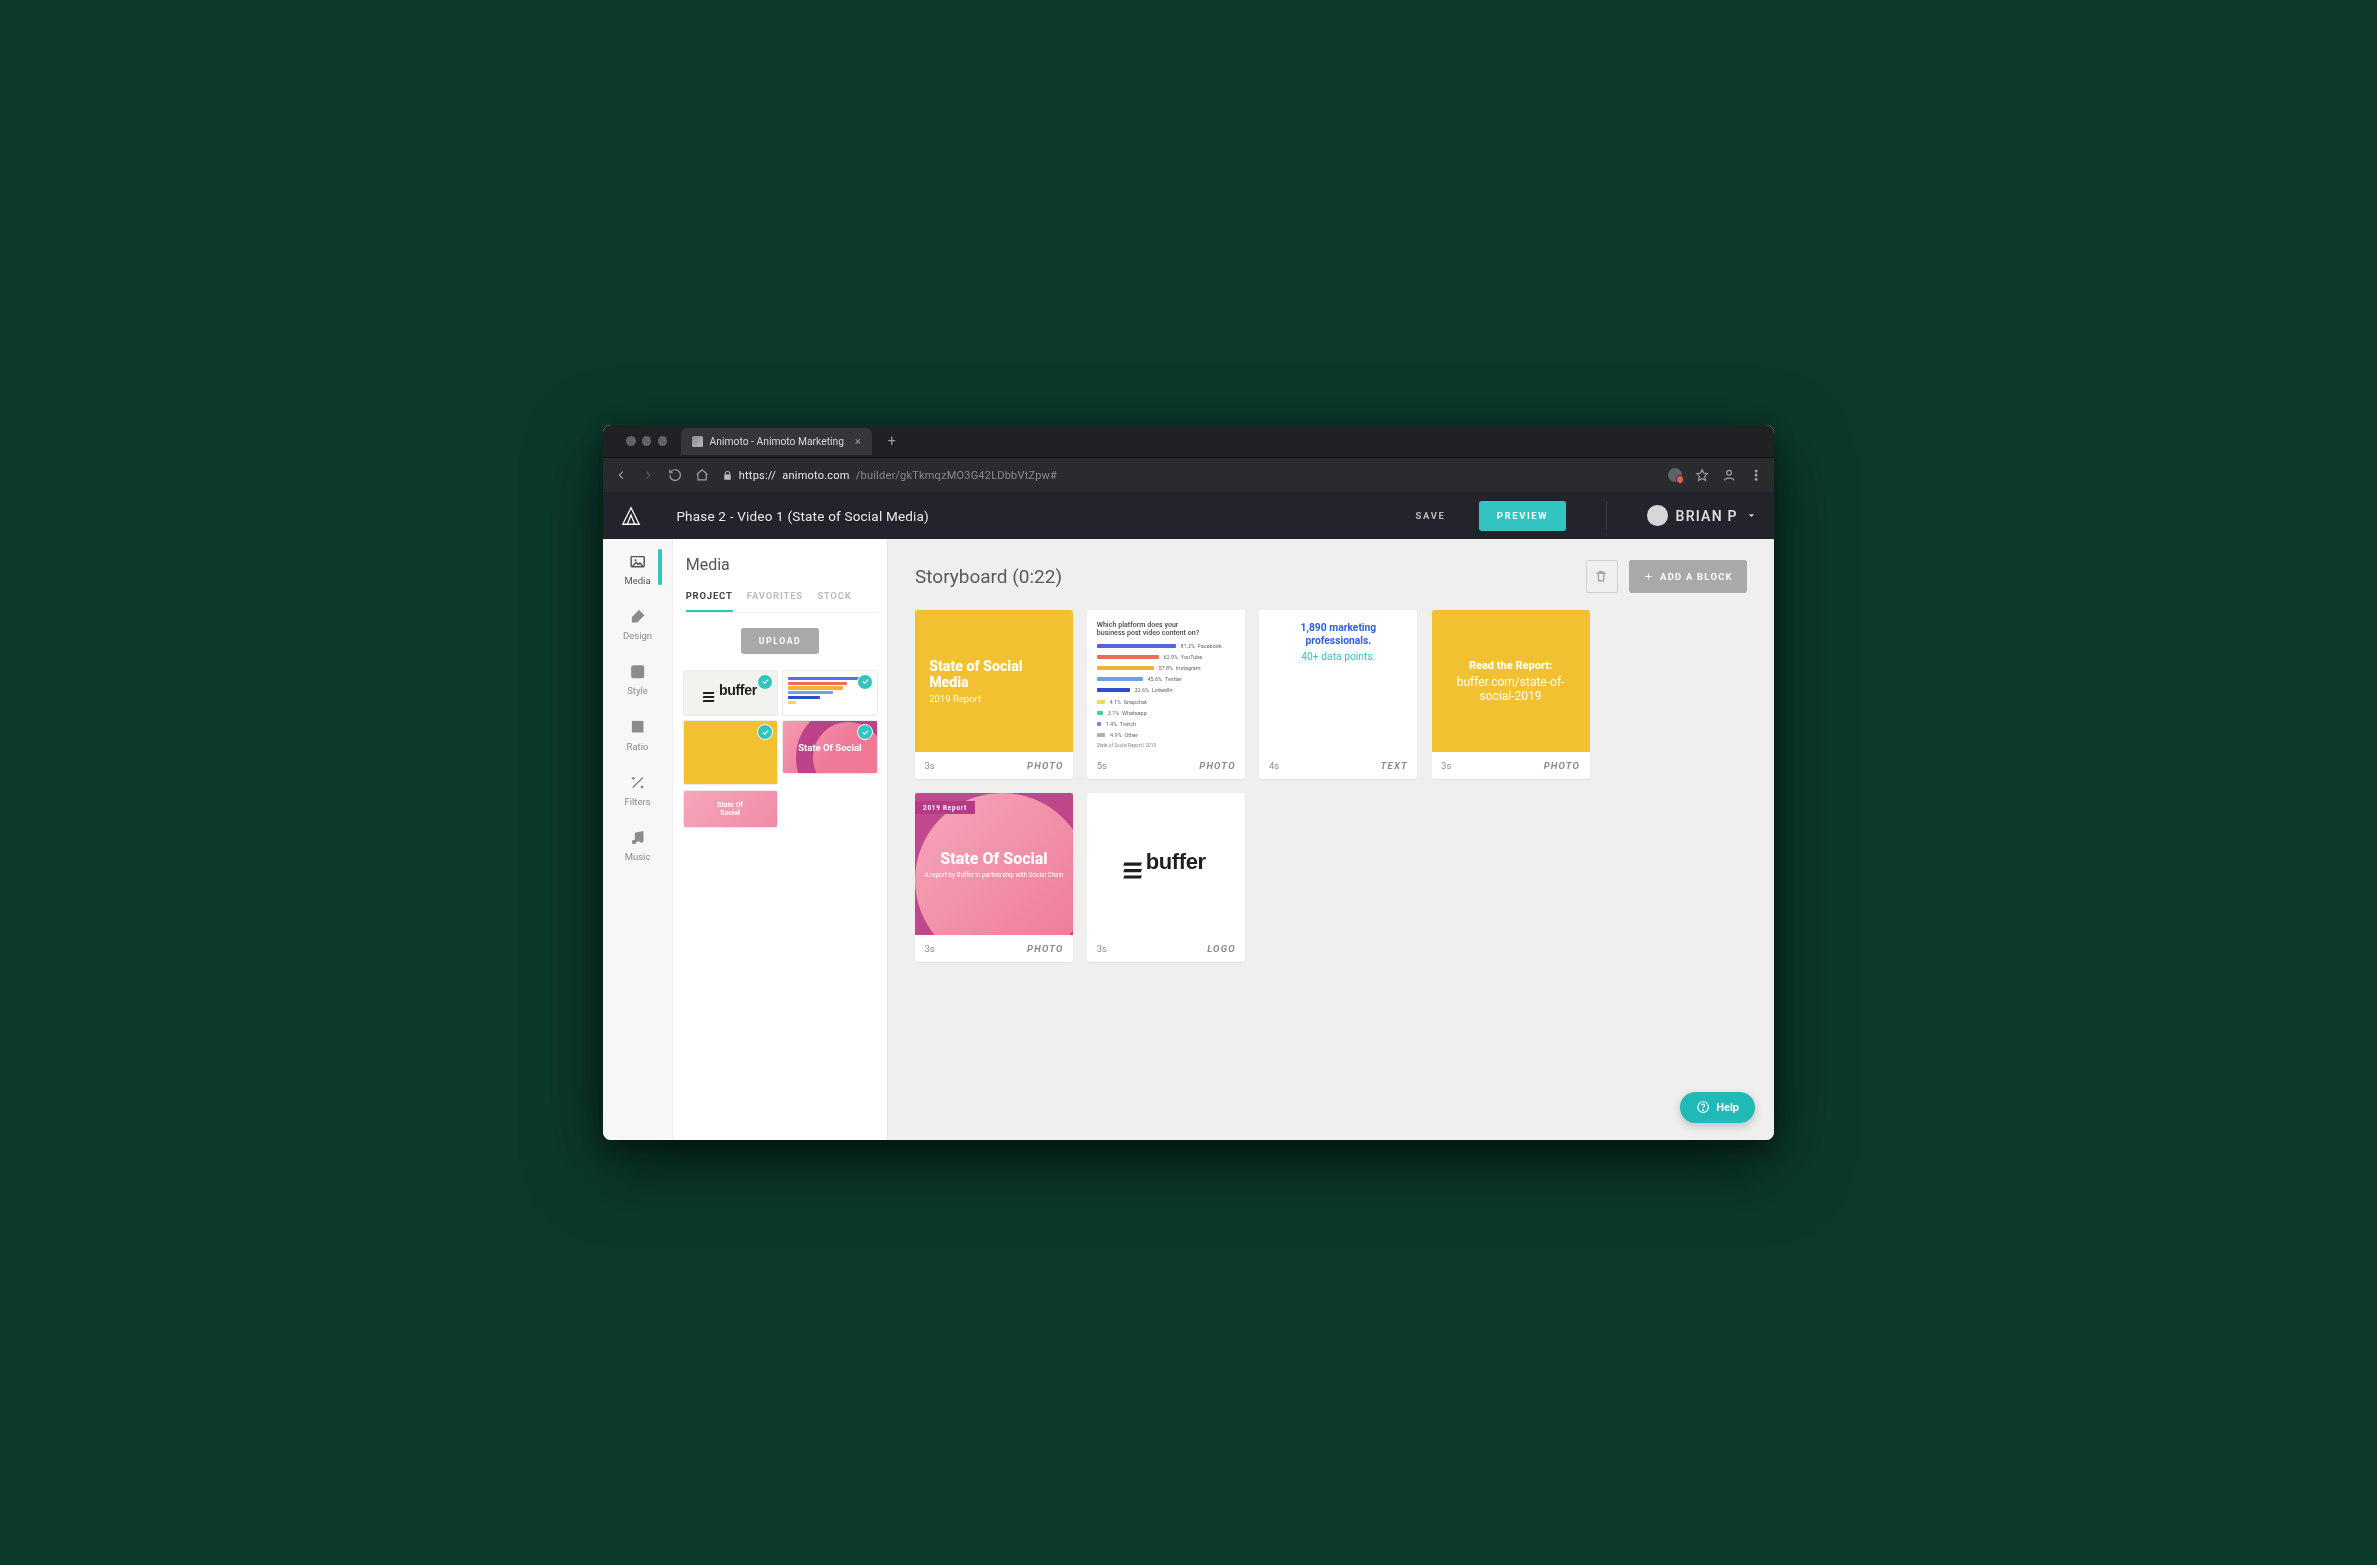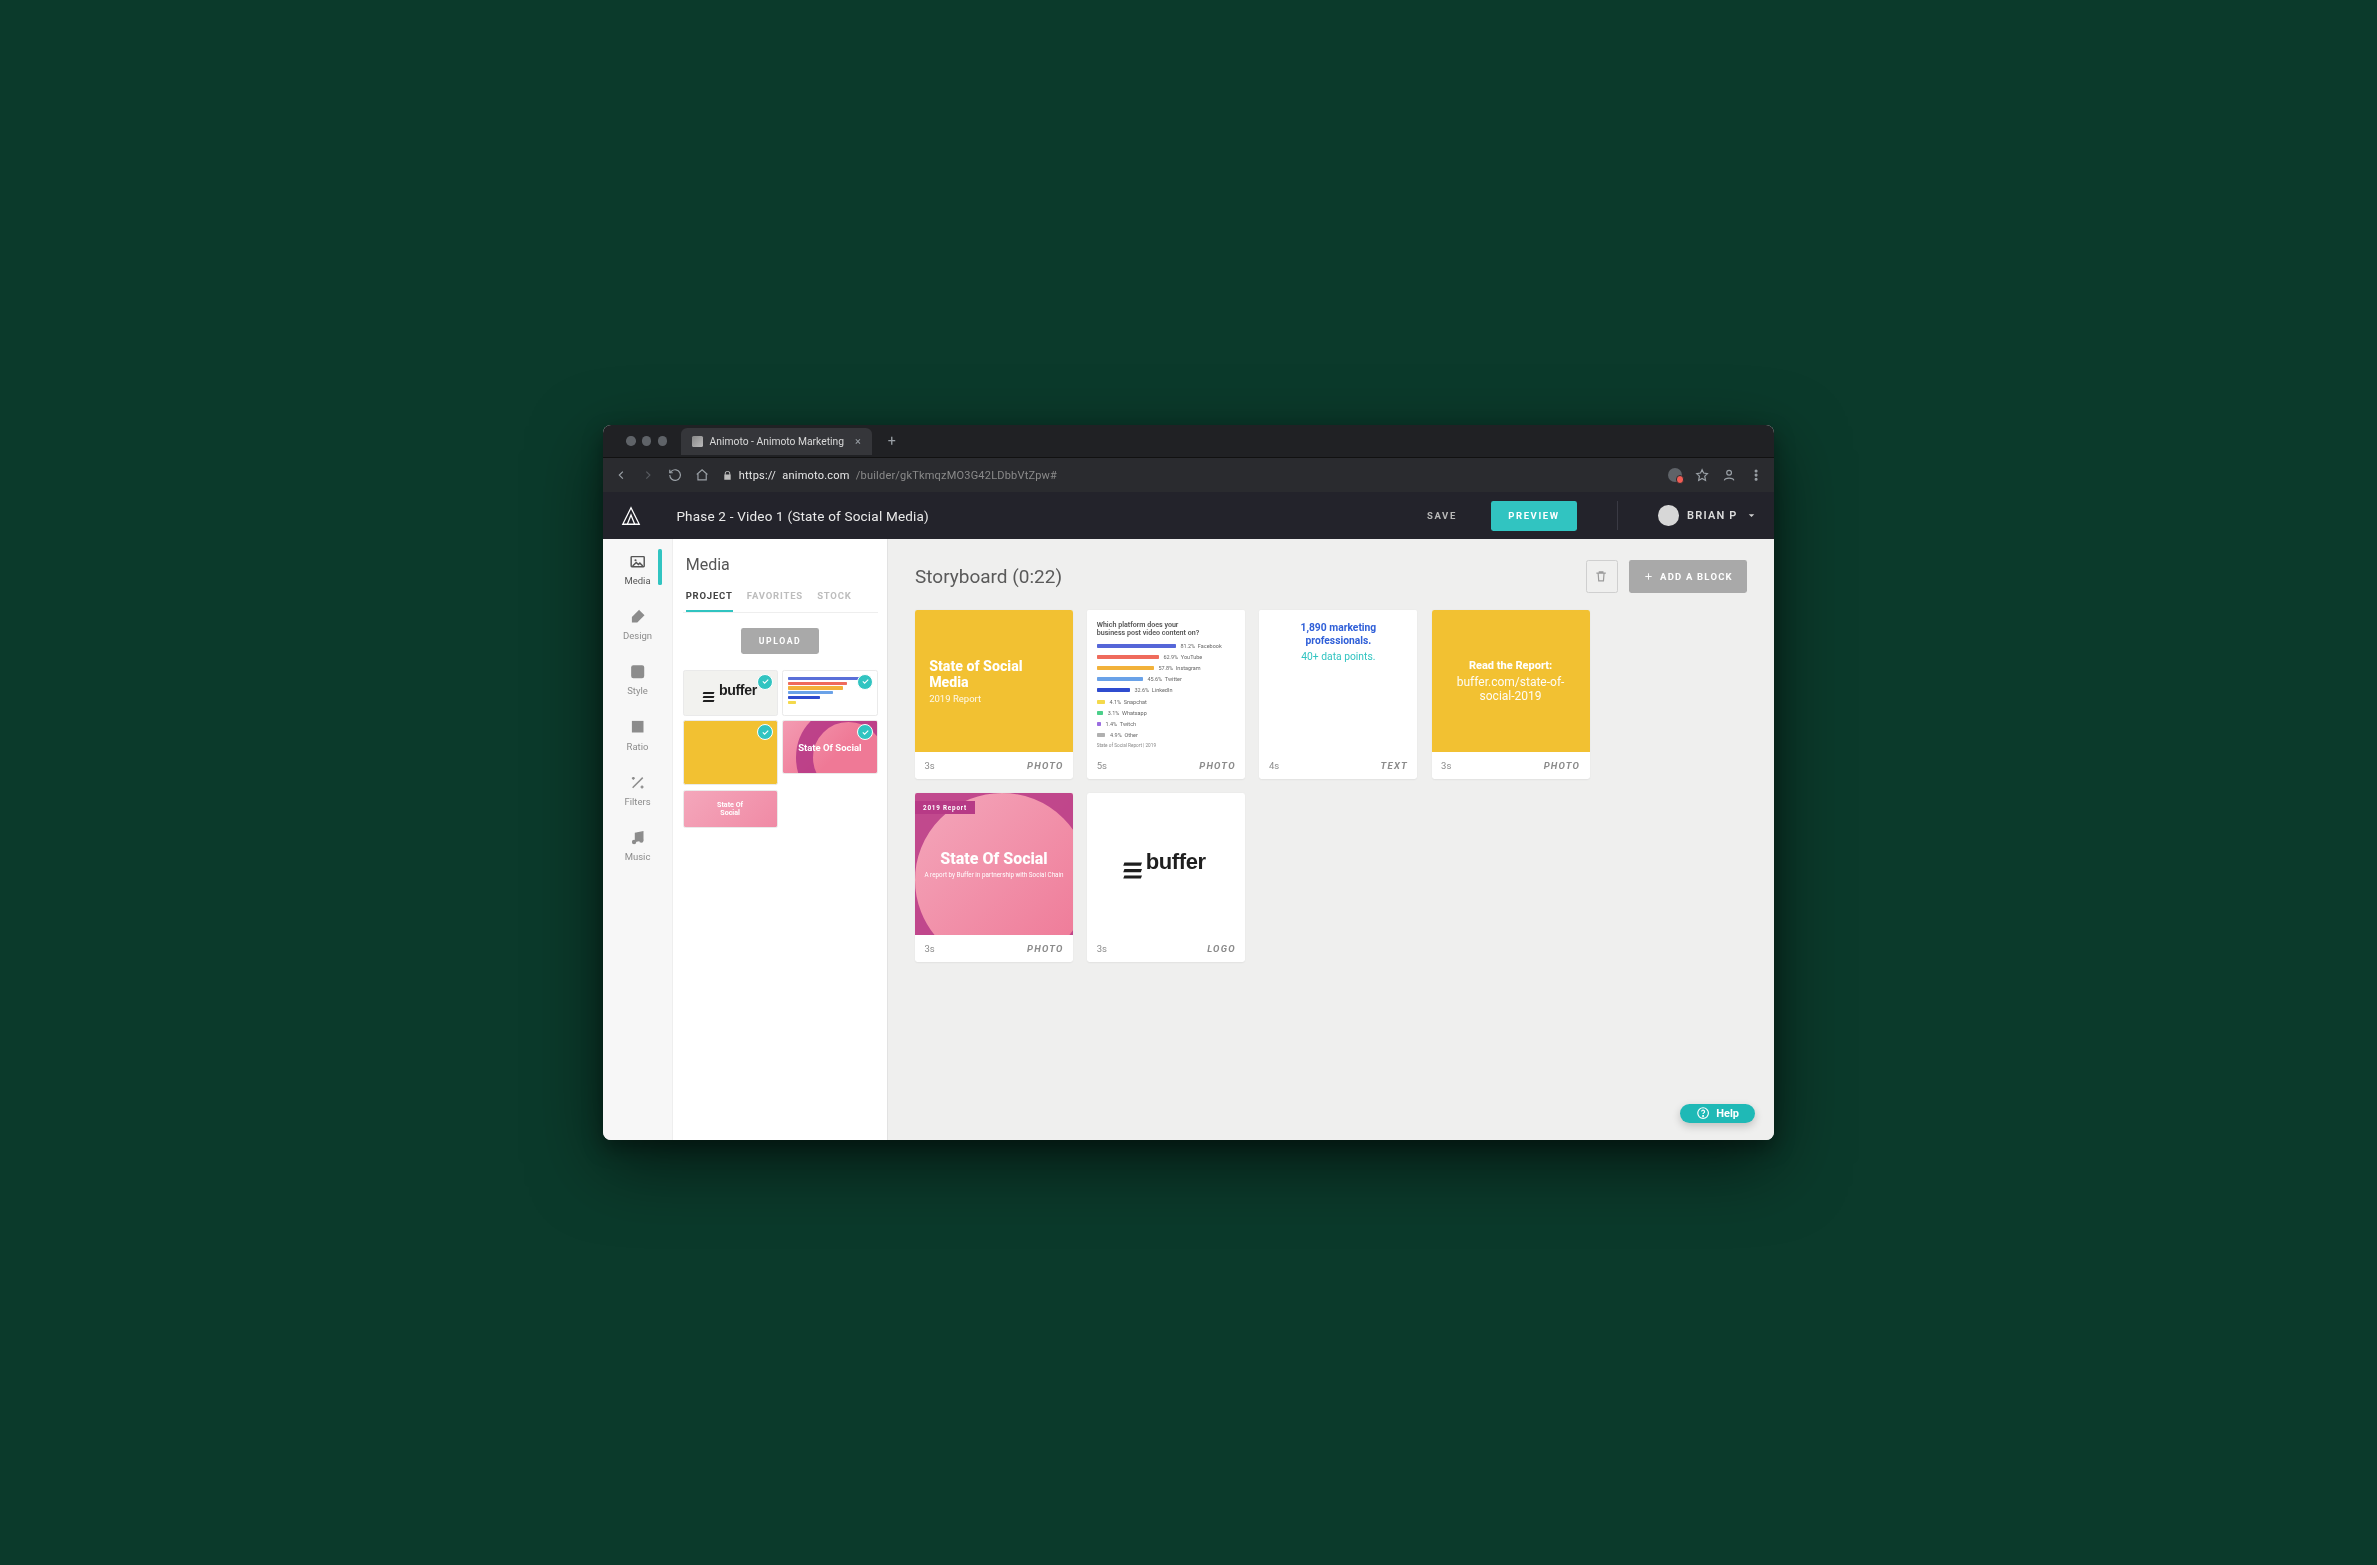--- a/index.html
+++ b/index.html
@@ -23,21 +23,21 @@
   .badge-ico{width:14.2px;height:14.2px;border-radius:50%;background:#5f6368;position:relative;}
   .badge-ico::after{content:'';position:absolute;right:-1.6px;bottom:-1.6px;width:6.3px;height:6.3px;border-radius:50%;background:#f25c54;border:0.8px solid #2a2b2f;}
   
   .app{display:flex;flex-direction:column;}
   .app-header{height:47px;background:#23232b;display:flex;align-items:center;padding:0 17.4px;gap:34px;}
   .logo{width:22px;height:22px;color:#fff;}
   .ph-title{flex:1;color:#eaeaea;font-size:13.5px;letter-spacing:0.2px;}
   .save{color:#b9b9b9;font-size:9.5px;letter-spacing:1.6px;font-weight:700;}
   .preview-btn{background:#31c4c1;color:#fff;font-weight:700;letter-spacing:1.6px;font-size:9.5px;border:none;border-radius:2.4px;padding:9.5px 17.4px;}
   .vline{width:0.8px;height:28.5px;background:#3a3a44;margin:0 6.3px;}
-  .user{display:flex;align-items:center;gap:8px;color:#dcdcdc;font-size:11px;letter-spacing:1.2px;font-weight:600;}
+  .user{display:flex;align-items:center;gap:8px;color:#dcdcdc;font-size:14px;letter-spacing:1.2px;font-weight:600;}
   .avatar{width:20.6px;height:20.6px;border-radius:50%;background:#d7d7d7;}
   .chev{width:11px;height:11px;fill:#cfcfcf;}
   
   .body{display:flex;min-height:601px;}
   .rail{width:70px;background:#f7f7f7;border-right:0.8px solid #eee;display:flex;flex-direction:column;align-items:center;padding-top:14.2px;gap:22px;}
   .rail-item{display:flex;flex-direction:column;align-items:center;gap:4.7px;color:#8c8c8c;font-size:9.5px;}
   .rail-item.active{color:#555;position:relative;}
   .rail-item.active::after{content:'';position:absolute;right:-11px;top:-4.7px;height:36px;width:3.2px;background:#31c4c1;border-radius:1.6px;}
   .ri{width:17.4px;height:17.4px;fill:currentColor;color:currentColor;}
   .media-panel{width:215px;background:#fff;border-right:0.8px solid #e2e2e2;padding:12.7px 9.5px;}
@@ -86,21 +86,21 @@
   .vis4{background:#f2c132;display:flex;flex-direction:column;align-items:center;justify-content:center;text-align:center;color:#fff;padding:12.7px;}
   .vis4 .l1{font-weight:800;font-size:11px;}
   .vis4 .l2{font-size:12px;margin-top:3.2px;color:rgba(255,255,255,.95);}
   .vis5{background:linear-gradient(135deg,#f4a7bb,#ef7d9a);position:relative;display:flex;flex-direction:column;align-items:center;justify-content:center;color:#fff;overflow:hidden;}
   .vis5::before{content:'';position:absolute;width:174px;height:174px;border:47px solid #b73a86;border-radius:50%;right:-63px;top:-47px;opacity:.85;}
   .vis5 .band{position:absolute;left:0;top:8px;background:#b73a86;color:#fff;font-size:6.3px;font-weight:700;letter-spacing:0.8px;padding:2.4px 8px;}
   .vis5 .h{position:relative;font-weight:800;font-size:16px;text-align:center;line-height:1.1;}
   .vis5 .sub{position:relative;font-size:6.3px;margin-top:3.2px;}
   .vis6{display:flex;align-items:center;justify-content:center;}
   .vis6 span{font:900 22px/1 Arial,Helvetica,sans-serif;color:#1f1f1f;letter-spacing:-0.4px;}
-  .help{position:absolute;right:19px;bottom:17.4px;background:#1fb9b6;color:#fff;border:none;border-radius:791px;padding:2px 16px;display:flex;align-items:center;gap:6.3px;font-weight:700;font-size:11px;box-shadow:0 3.2px 8px rgba(0,0,0,.2);}
+  .help{position:absolute;right:19px;bottom:17.4px;background:#1fb9b6;color:#fff;border:none;border-radius:791px;padding:8px 16px;display:flex;align-items:center;gap:6.3px;font-weight:700;font-size:11px;box-shadow:0 3.2px 8px rgba(0,0,0,.2);}
   .help svg{width:14.2px;height:14.2px;stroke:#fff;fill:none;stroke-width:2;}
   .window{position:relative;}
   .buf-ico{display:inline-flex;flex-direction:column;gap:1.6px;margin-right:4.7px;}
   .buf-ico i{width:11px;height:2.4px;background:#1f1f1f;transform:skewX(-20deg);}
   .ci-svg{width:14.2px;height:14.2px;stroke:#9aa0a6;fill:none;stroke-width:2;}
 </style>
 </head>
 <body>
 
 <div class="window">

